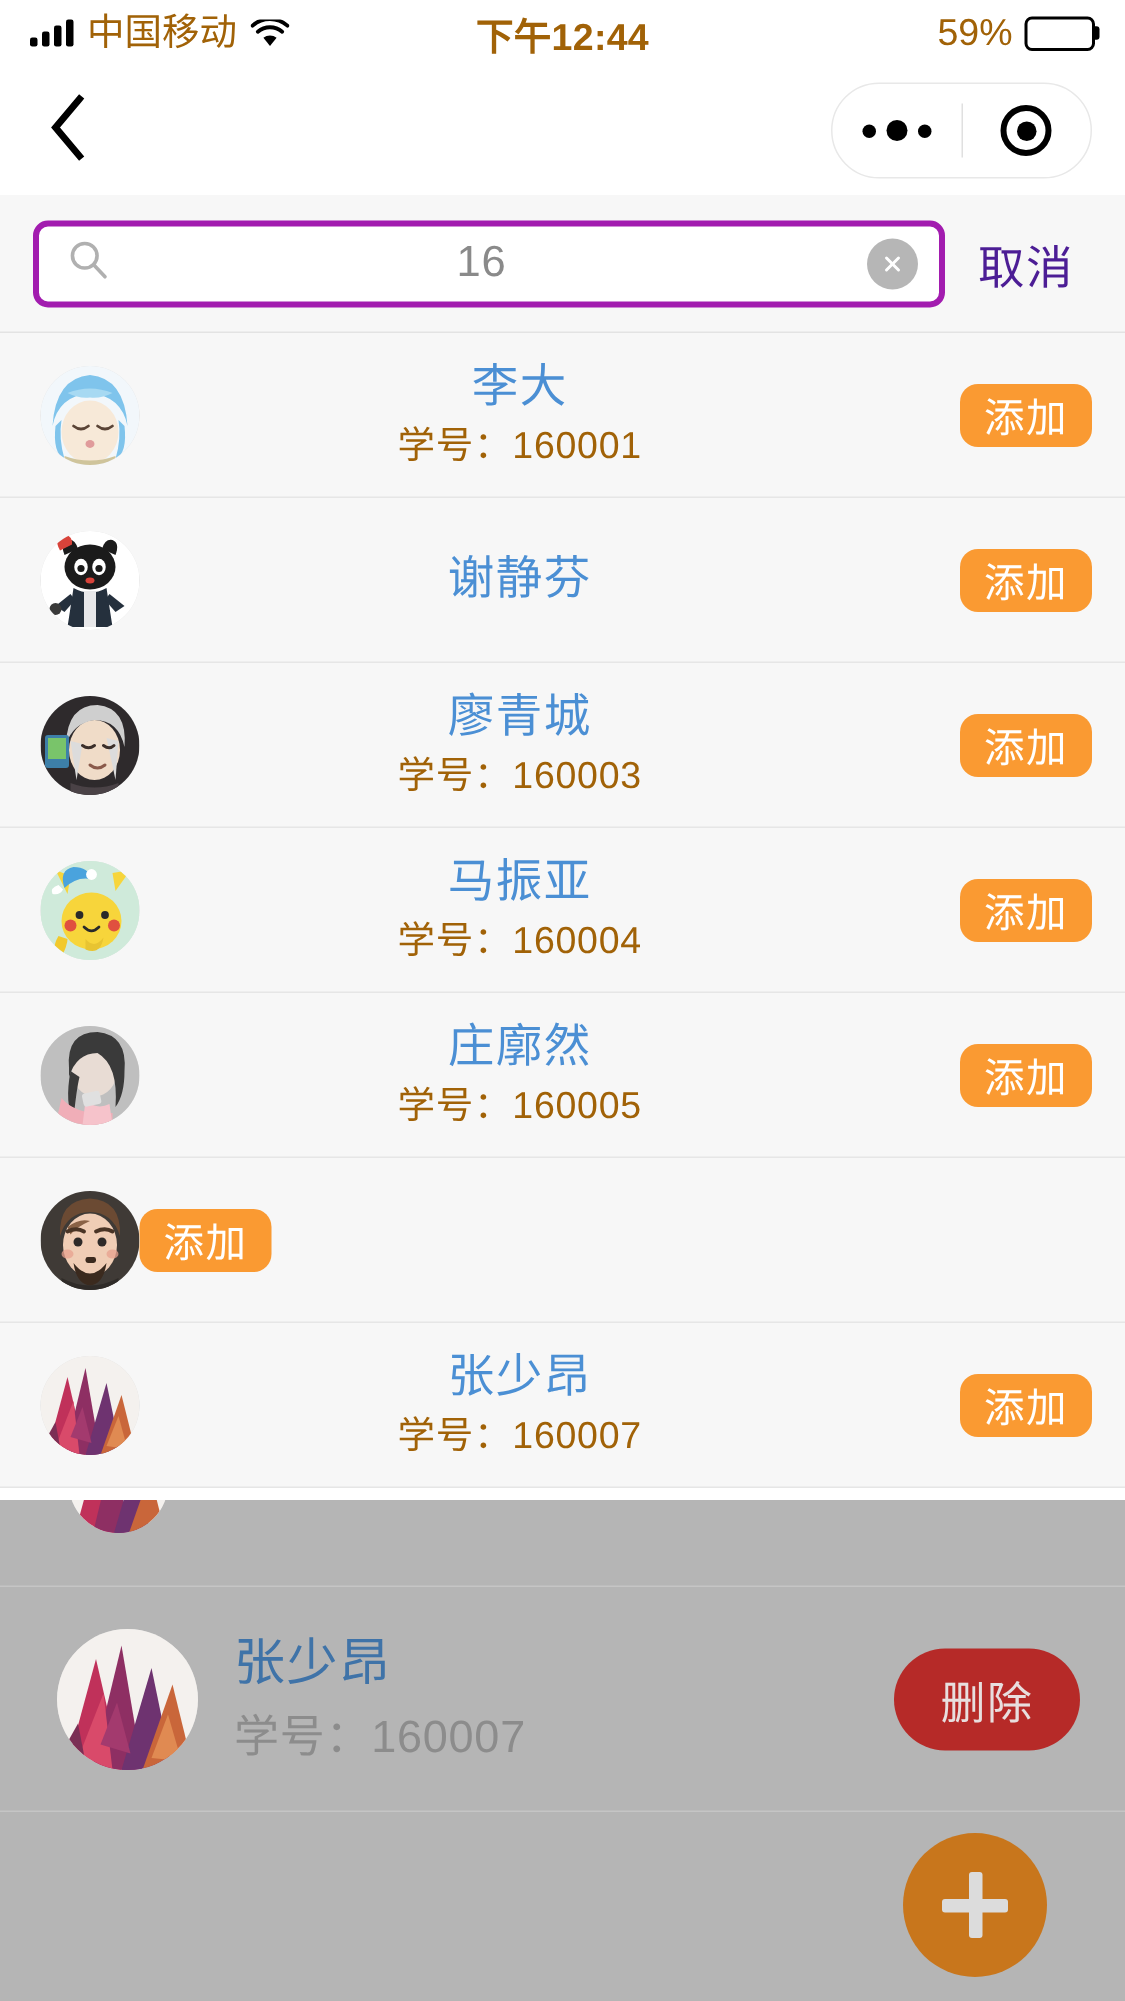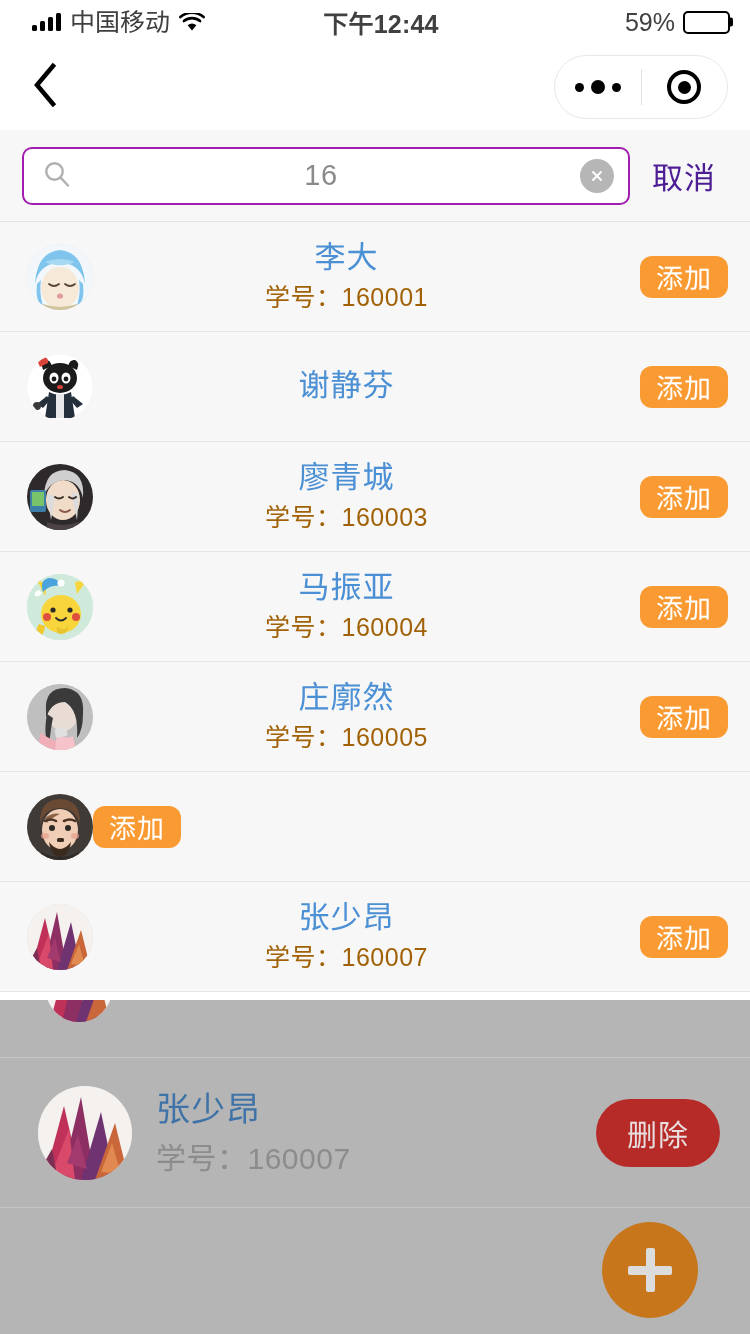--- a/index.html
+++ b/index.html
@@ -26,22 +26,21 @@
 
   
   .status-bar {
     position: relative;
     height: 44px;
     background: #ffffff;
     display: flex;
     align-items: center;
     padding: 0 20px;
     box-sizing: border-box;
-    color: #404040;
-    margin-left: 12px;
+    color: #a16207;
   }
   .sb-left {
     display: flex;
     align-items: center;
     gap: 9px;
     flex: 0 0 auto;
   }
   .signal-bars {
     display: flex;
     align-items: flex-end;
@@ -201,21 +200,21 @@
   .search-field {
     flex: 1;
     height: 58px;
     background: #ffffff;
     border-radius: 10px;
     display: flex;
     align-items: center;
     padding: 0 14px 0 18px;
     box-sizing: border-box;
     position: relative;
-    border: 2px solid #a21caf;
+    border: 4px solid #a21caf;
   }
   .search-icon { flex: 0 0 auto; width: 30px; height: 30px; }
   .search-value {
     flex: 1;
     text-align: center;
     font-size: 29px;
     color: #8a8a8a;
     line-height: 1;
     letter-spacing: 0.5px;
     padding-right: 10px;

